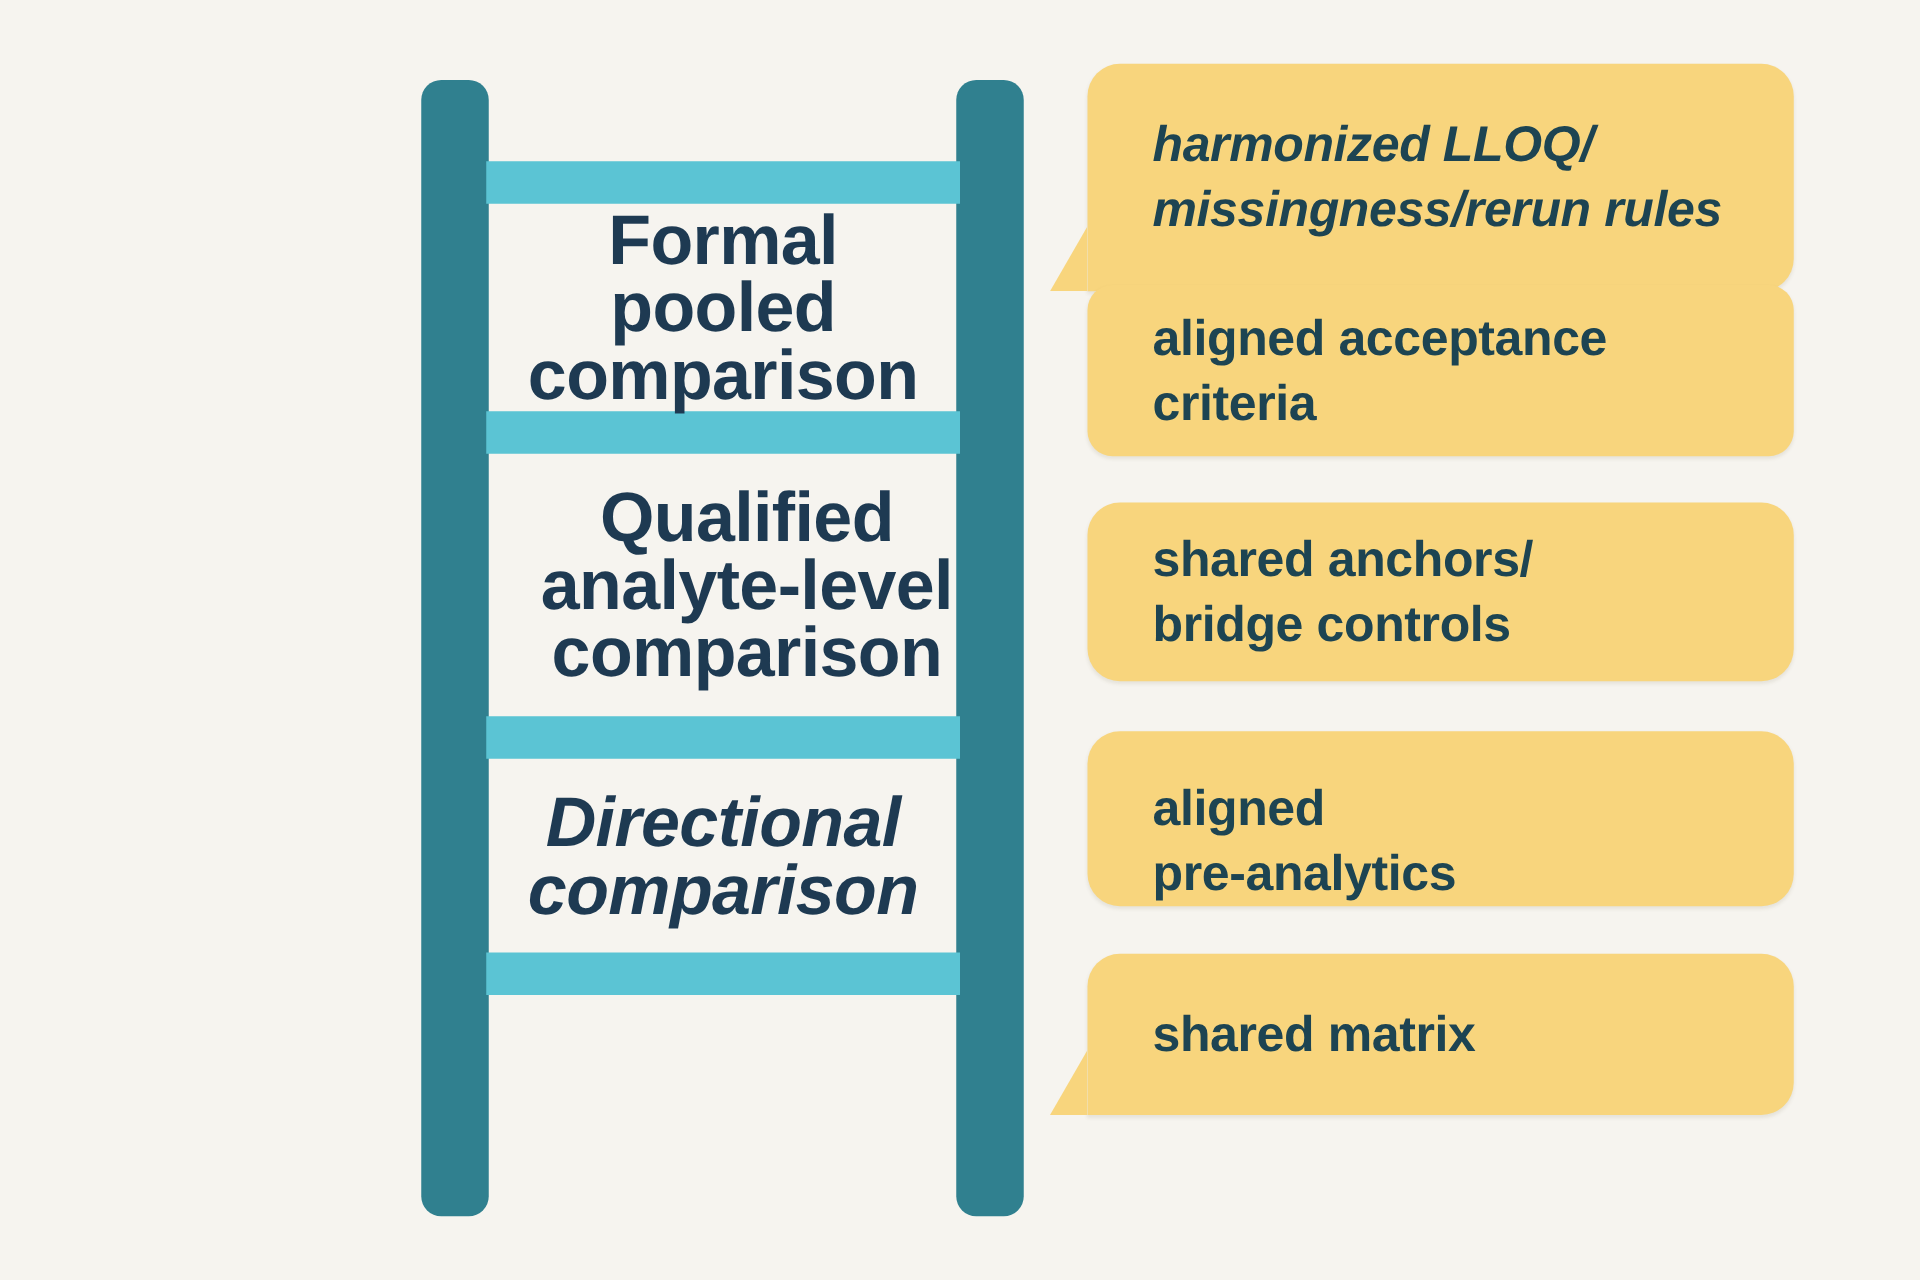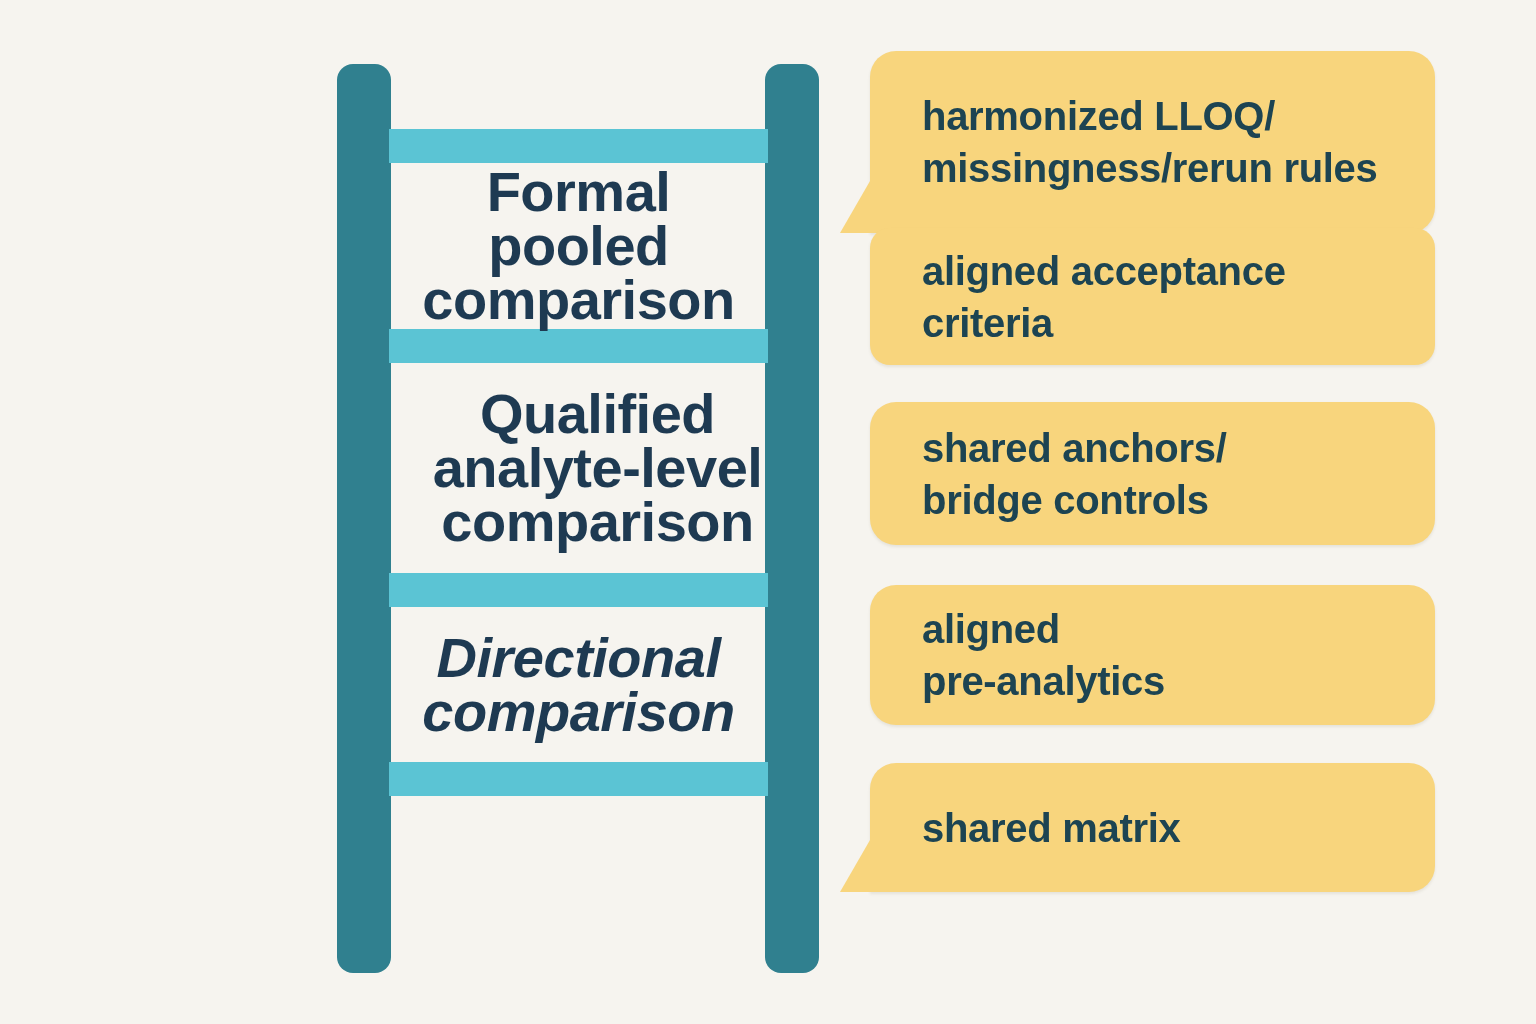--- a/index.html
+++ b/index.html
@@ -49,24 +49,24 @@
   .callout{
     position:absolute;left:870px;width:565px;
     background:var(--bubble);border-radius:26px;
     display:flex;align-items:center;
     padding-left:52px;padding-right:20px;
     font-size:40px;line-height:52px;font-weight:600;
     color:var(--bubble-text);white-space:pre-line;
     letter-spacing:-0.3px;
     box-shadow:0 2px 3px rgba(90,80,40,0.10);
   }
-  .callout.c1{top:51px;height:182px;}
+  .callout.c1{top:51px;height:182px;font-style:italic;}
   .callout.c2{top:228px;height:137px;border-radius:20px;}
   .callout.c3{top:402px;height:143px;}
-  .callout.c4{top:585px;height:140px;}
+  .callout.c4{top:585px;height:140px;align-items:flex-end;}
   .callout.c5{top:763px;height:129px;align-items:center;}
   .callout.tail{border-bottom-left-radius:0;}
   .callout.tail::before{
     content:"";
     position:absolute;left:-30px;bottom:0;
     width:30px;height:52px;
     background:var(--bubble);
     clip-path:polygon(100% 0, 0 100%, 100% 100%);
   }
 </style>

